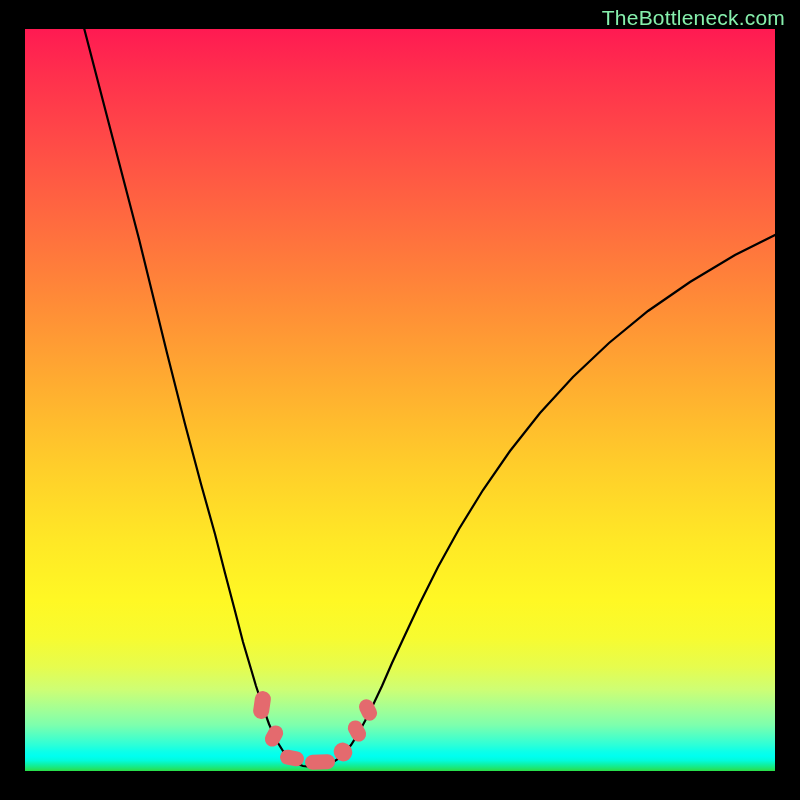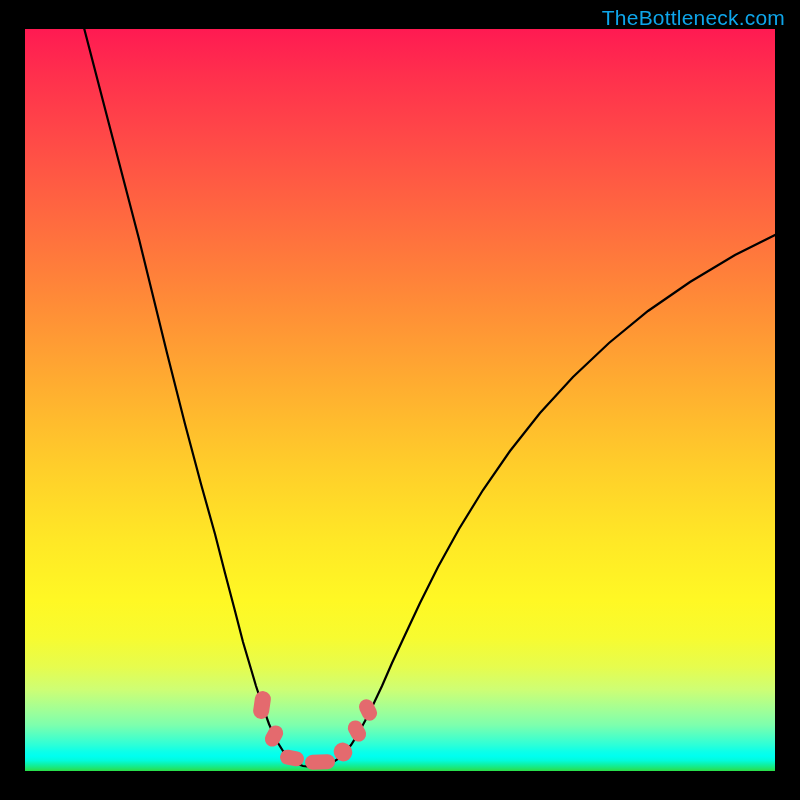--- a/index.html
+++ b/index.html
@@ -47,21 +47,21 @@
       #0df1a9 99.1%,
       #19e97f 99.5%,
       #24e25c 99.8%,
       #29de48 100%
     );
   }
   .watermark {
     position: absolute;
     top: 6px;
     right: 15px;
-    color: #0ea5e9;
+    color: #86efac;
     font-size: 21px;
     font-weight: 500;
     letter-spacing: 0.2px;
   }
   svg.curve {
     position: absolute;
     left: 0; top: 0;
     width: 100%;
     height: 100%;
     overflow: visible;

